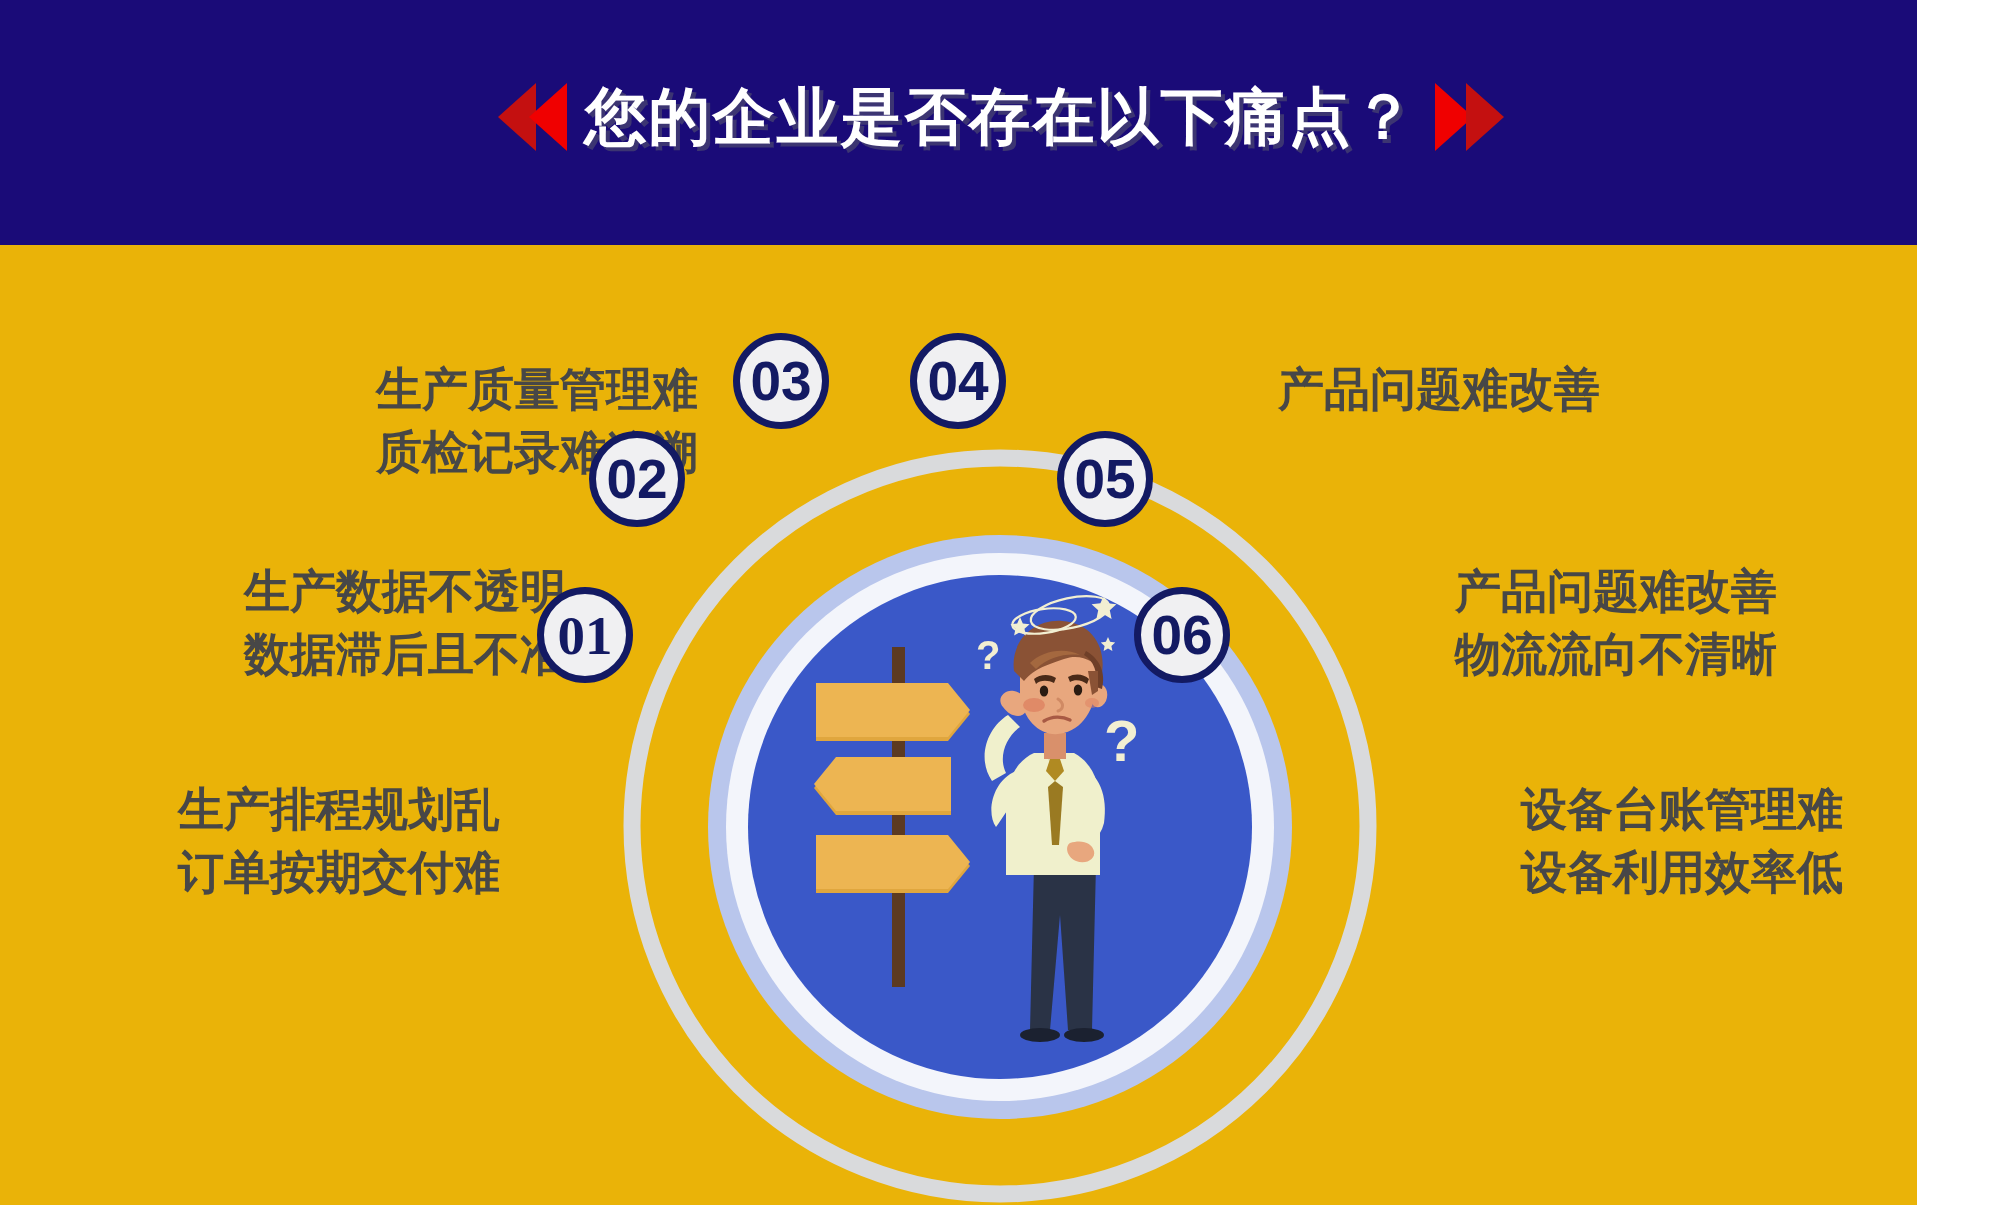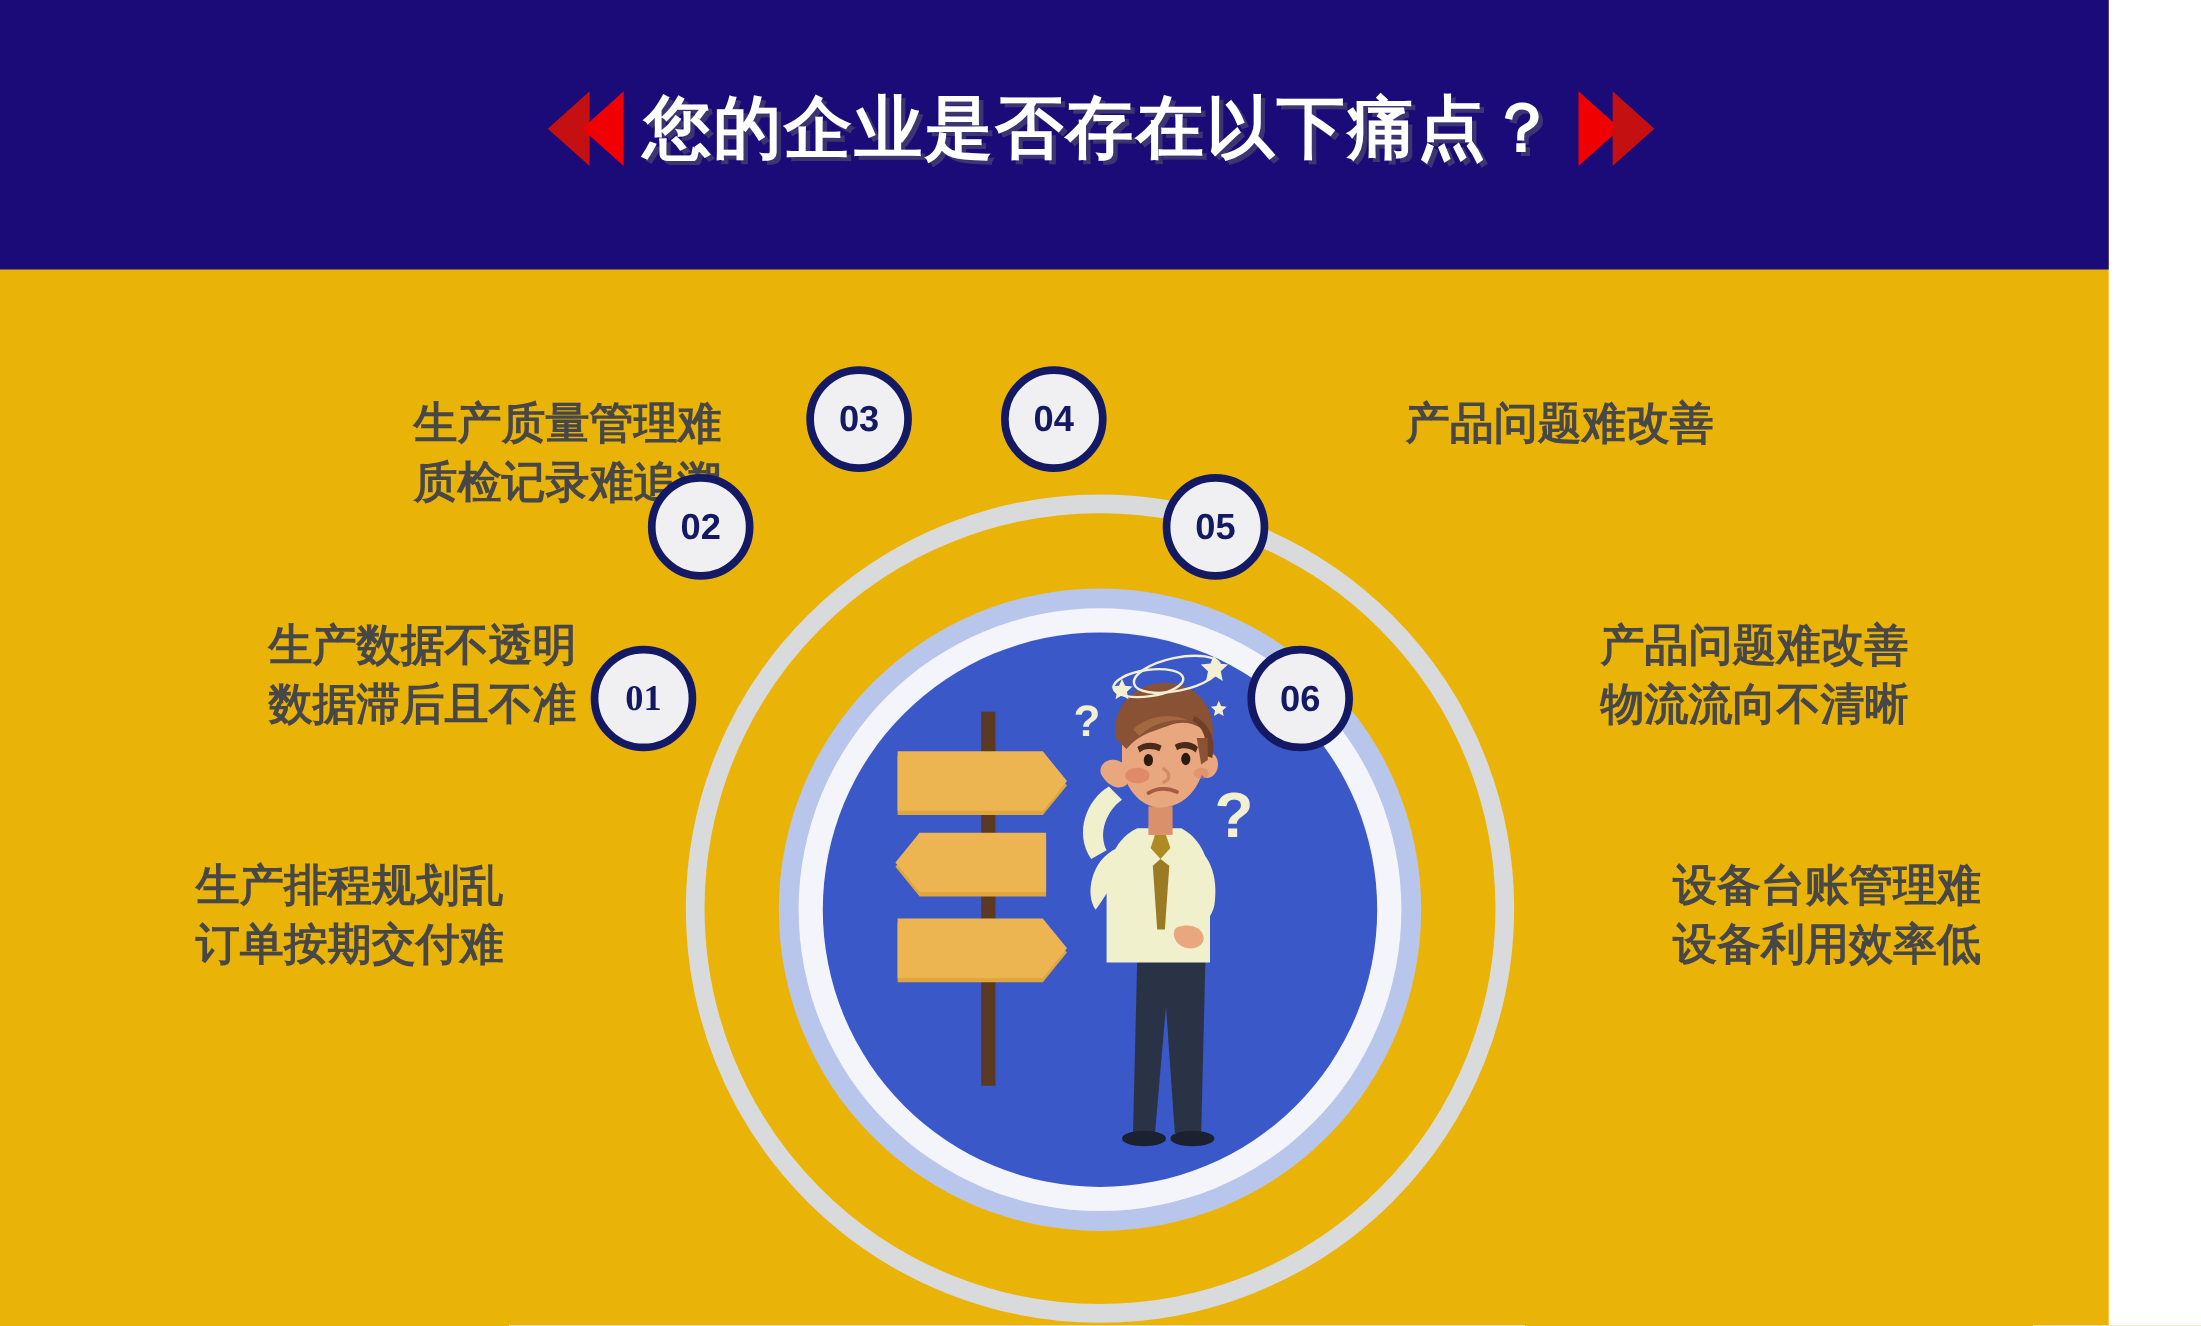--- a/index.html
+++ b/index.html
@@ -124,37 +124,37 @@
     width: 96px;
     height: 96px;
     border-radius: 50%;
     background: #F0F0F2;
     border: 7px solid #131A63;
     box-sizing: border-box;
     display: flex;
     align-items: center;
     justify-content: center;
     color: #131A63;
-    font-size: 33px;
+    font-size: 55px;
     font-weight: bold;
     z-index: 5;
   }
   
   #circle-01 { left: -23px;  top: 207px; font-family: Liberation Serif, serif; }
   #circle-02 { left: 29px;   top: 51px;  }
   #circle-03 { left: 173px;  top: -47px; }
   #circle-04 { left: 350px;  top: -47px; }
   #circle-05 { left: 497px;  top: 51px;  }
   #circle-06 { left: 574px;  top: 207px; }
 
   
   .pain-label {
     position: absolute;
     color: #474747;
-    font-size: 40px;
+    font-size: 46px;
     font-weight: bold;
     line-height: 1.36;
     white-space: nowrap;
   }
   .pain-label .pl-line { display: block; }
   .pain-label.right-side { text-align: left; }
   .pain-label.left-side  { text-align: right; }
 
   #label-01 { left: 178px;  top: 778px; }
   #label-02 { left: 244px;  top: 560px; }

